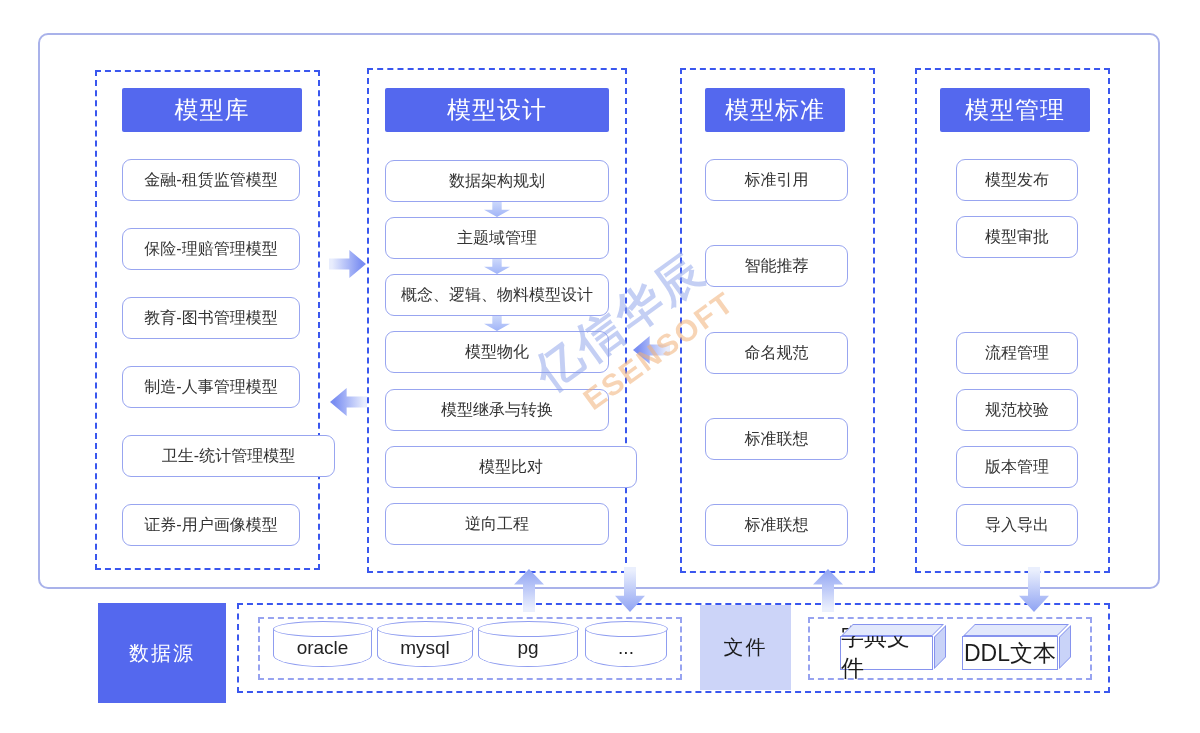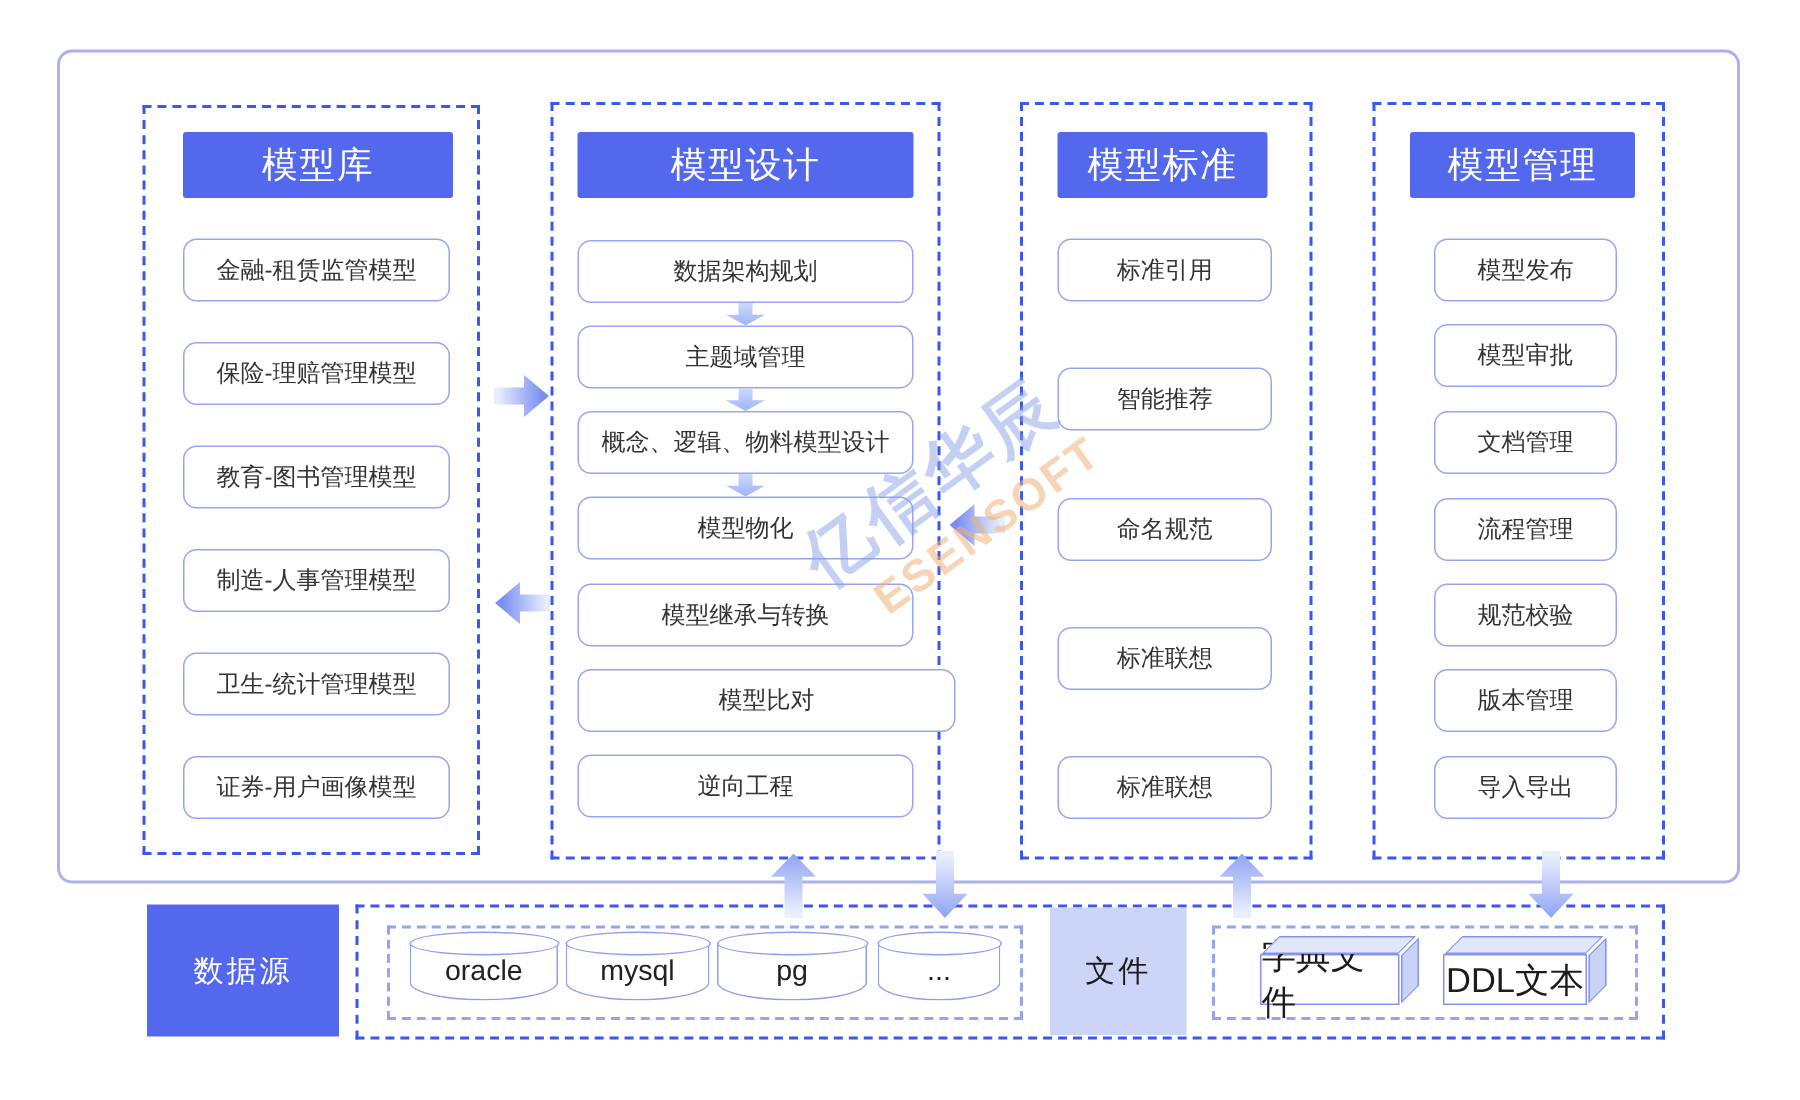--- a/index.html
+++ b/index.html
@@ -62,21 +62,21 @@
 
   <div class="hdr" style="left:122px;top:88px;width:180px">模型库</div>
   <div class="hdr" style="left:385px;top:88px;width:224px">模型设计</div>
   <div class="hdr" style="left:705px;top:88px;width:140px">模型标准</div>
   <div class="hdr" style="left:940px;top:88px;width:150px">模型管理</div>
 
   <div class="itm" style="left:122px;top:159px;width:178px">金融-租赁监管模型</div>
   <div class="itm" style="left:122px;top:228px;width:178px">保险-理赔管理模型</div>
   <div class="itm" style="left:122px;top:297px;width:178px">教育-图书管理模型</div>
   <div class="itm" style="left:122px;top:366px;width:178px">制造-人事管理模型</div>
-  <div class="itm" style="left:122px;top:435px;width:178px">卫生-统计管理模型</div>
+  <div class="itm" style="left:122px;top:435px;width:213px">卫生-统计管理模型</div>
   <div class="itm" style="left:122px;top:504px;width:178px">证券-用户画像模型</div>
 
   <div class="itm" style="left:385px;top:160px;width:224px">数据架构规划</div>
   <div class="arr-sm" style="left:484px;top:202px"></div>
   <div class="itm" style="left:385px;top:217px;width:224px">主题域管理</div>
   <div class="arr-sm" style="left:484px;top:259px"></div>
   <div class="itm" style="left:385px;top:274px;width:224px">概念、逻辑、物料模型设计</div>
   <div class="arr-sm" style="left:484px;top:316px"></div>
   <div class="itm" style="left:385px;top:331px;width:224px">模型物化</div>
   <div class="itm" style="left:385px;top:389px;width:224px">模型继承与转换</div>
@@ -84,36 +84,35 @@
   <div class="itm" style="left:705px;top:159px;width:143px">标准引用</div>
 
   <div class="itm" style="left:385px;top:503px;width:224px">逆向工程</div>
   <div class="itm" style="left:705px;top:245px;width:143px">智能推荐</div>
   <div class="itm" style="left:705px;top:332px;width:143px">命名规范</div>
   <div class="itm" style="left:705px;top:418px;width:143px">标准联想</div>
   <div class="itm" style="left:705px;top:504px;width:143px">标准联想</div>
 
   <div class="itm" style="left:956px;top:159px;width:122px">模型发布</div>
   <div class="itm" style="left:956px;top:216px;width:122px">模型审批</div>
-  <div class="itm" style="left:956px;top:274px;width:122px">文档管理</div>
   <div class="itm" style="left:956px;top:332px;width:122px">流程管理</div>
   <div class="itm" style="left:956px;top:389px;width:122px">规范校验</div>
   <div class="itm" style="left:956px;top:446px;width:122px">版本管理</div>
   <div class="itm" style="left:956px;top:504px;width:122px">导入导出</div>
 
   <div class="arrow arrow-right" style="left:329px;top:250px;width:37px;height:28px"></div>
   <div class="arrow arrow-left" style="left:330px;top:388px;width:37px;height:28px"></div>
   <div class="arrow arrow-left" style="left:633px;top:336px;width:37px;height:28px"></div>
 
   <div class="arrow arrow-up" style="left:514px;top:569px;width:30px;height:43px"></div>
   <div class="arrow arrow-down" style="left:615px;top:567px;width:30px;height:45px"></div>
   <div class="arrow arrow-up" style="left:813px;top:569px;width:30px;height:43px"></div>
   <div class="arrow arrow-down" style="left:1019px;top:567px;width:30px;height:45px"></div>
 
-  <div class="solidbox" style="left:98px;top:603px;width:128px;height:88px">数据源</div>
+  <div class="solidbox" style="left:98px;top:603px;width:128px;height:100px">数据源</div>
 
   <div class="dash-strong" style="left:237px;top:603px;width:873px;height:90px"></div>
 
   <div class="dash-light" style="left:258px;top:617px;width:424px;height:63px"></div>
   <div class="cylinder" style="left:273px;top:629px;width:99px">
     <span class="cyl-label">oracle</span>
   </div>
   <div class="cylinder" style="left:377px;top:629px;width:96px">
     <span class="cyl-label">mysql</span>
   </div>

